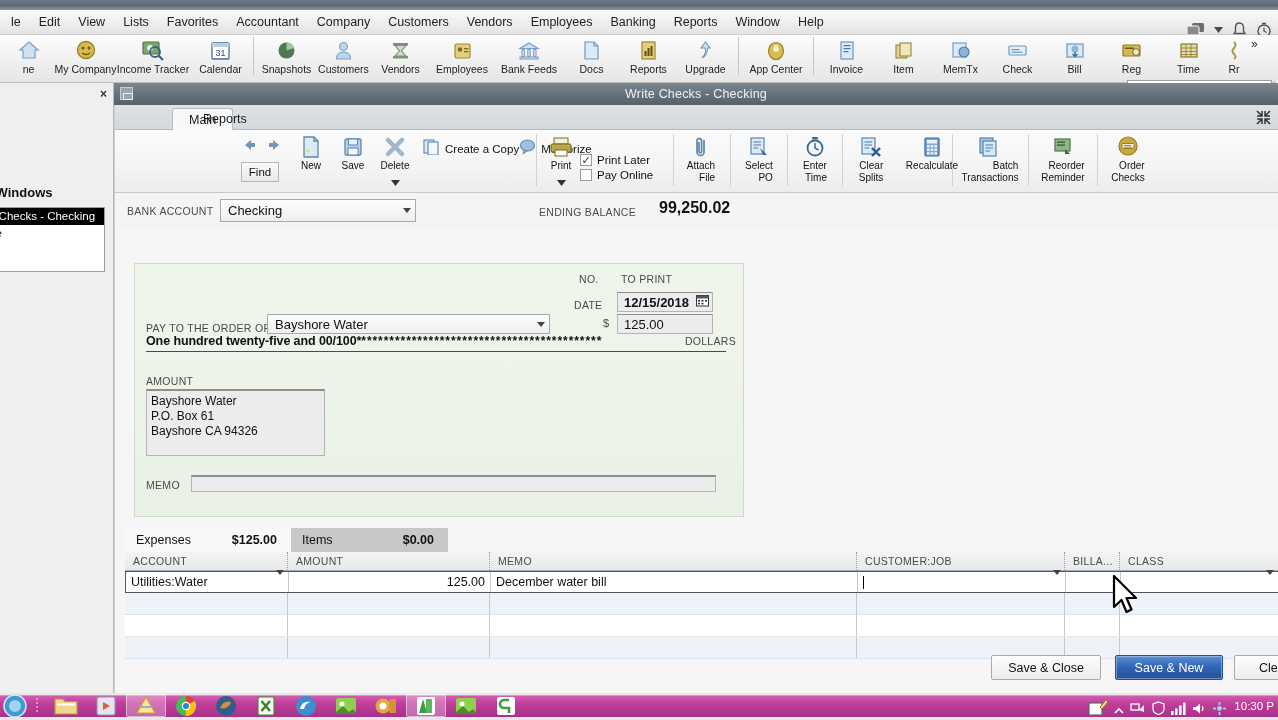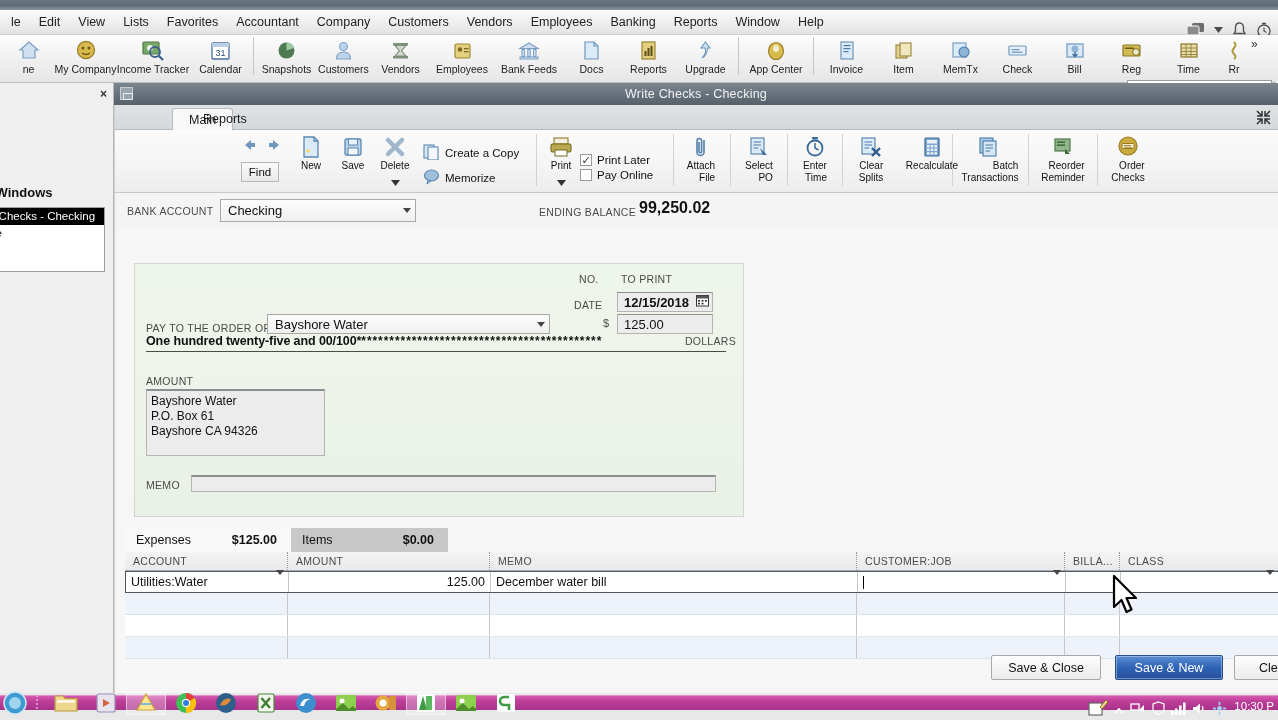--- a/index.html
+++ b/index.html
@@ -155,23 +155,23 @@
   .caret { position: absolute; right: 4px; top: 50%; transform: translateY(-50%); }
   .tcursor { width: 1px; height: 13px; background: #000; }
 
   
   .btn { background: linear-gradient(180deg,#fdfdfd,#ececec); border: 1px solid #a9a9a9;
     font-size: 12.5px; color: #111; display: flex; align-items: center; justify-content: center; border-radius: 2px; }
   .btn.primary { background: linear-gradient(180deg,#5b8fd4 0%,#2f63b5 50%,#28509a 100%);
     border: 1px solid #24508f; color: #fff; box-shadow: inset 0 0 0 1px rgba(255,255,255,.35); }
 
   
-  .taskbar { position: absolute; left: 0; top: 695px; width: 1278px; height: 15px;
+  .taskbar { position: absolute; left: 0; top: 695px; width: 1278px; height: 22px;
     background: linear-gradient(180deg,#d45bb0 0%,#bf3f99 35%,#a8318a 100%);
-    border-top: 1px solid #e58ecb; display: flex; align-items: center; }
+    border-top: 1px solid #e58ecb; display: flex; align-items: flex-end; }
   .tb-item { width: 40px; height: 23px; display: flex; align-items: center; justify-content: center; }
   .tb-item.on { background: rgba(255,255,255,.28); border: 1px solid rgba(255,255,255,.5); border-radius: 2px; }
   .tb-clock { position: absolute; right: 4px; top: 4px; font-size: 11.5px; color: #fff; }
   .tb-tray { position: absolute; right: 52px; top: 3px; display: flex; align-items: center; gap: 6px; }
 
   .cursor { position: absolute; left: 1112px; top: 575px; pointer-events: none; }
 </style>
 </head>
 <body>
 
@@ -540,21 +540,21 @@
                   <path d="M4 5 L18 19 M18 5 L4 19" stroke="#9fb6cd" stroke-width="4.5" stroke-linecap="round"></path>
                 </svg>
             </span>
             <span class="l">Delete</span>
             <span><svg width="9" height="6" viewBox="0 0 9 6">
                   <path d="M0 0 L9 0 L4.5 6 Z" fill="#333"></path>
                 </svg></span>
           </div>
         </div>
 
-        <div class="rgrp" style="left:308px; flex-direction:column; justify-content:center; padding-top:8px;">
+        <div class="rgrp" style="left:308px; flex-direction:row; justify-content:center; padding-top:8px;">
           <div style="display:flex;align-items:center;gap:5px;margin-bottom:4px;cursor:default">
             <span>
               <svg width="17" height="17" viewBox="0 0 17 17">
                   <rect x="1" y="2" width="10" height="13" fill="#dbeaf7" stroke="#5b86b0" stroke-width="1.1"></rect>
                   <rect x="5" y="4" width="10" height="13" fill="#f2f8fd" stroke="#5b86b0" stroke-width="1.1"></rect>
                 </svg>
             </span>
             <span style="font-size:11.5px;color:#111">Create a Copy</span>
           </div>
           <div style="display:flex;align-items:center;gap:5px;cursor:default">
@@ -704,21 +704,21 @@
 
       <div class="bankrow">
         <span class="lbl-small" style="position:absolute;left:12px;top:12px">BANK ACCOUNT</span>
         <div class="combo" style="position:absolute;left:105px;top:6px;width:196px;height:23px">
           <span class="v">Checking</span>
           <span class="dd">
               <span class="tri"></span>
             </span>
         </div>
         <span class="lbl-small" style="position:absolute;left:424px;top:13px">ENDING BALANCE</span>
-        <span style="position:absolute;left:524px;top:6px;font-size:16px;font-weight:bold;color:#111">99,250.02</span>
+        <span style="position:absolute;left:544px;top:6px;font-size:16px;font-weight:bold;color:#111">99,250.02</span>
       </div>
 
       <div class="checkface">
 
         <span class="lbl-small" style="position:absolute;left:444px;top:9px">NO.</span>
         <span class="lbl-small" style="position:absolute;left:486px;top:9px">TO PRINT</span>
 
         <span class="lbl-small" style="position:absolute;left:439px;top:35px">DATE</span>
         <div class="fld" style="position:absolute;left:482px;top:28px;width:96px;height:20px">
           <span class="v" style="font-weight:bold">12/15/2018</span>

